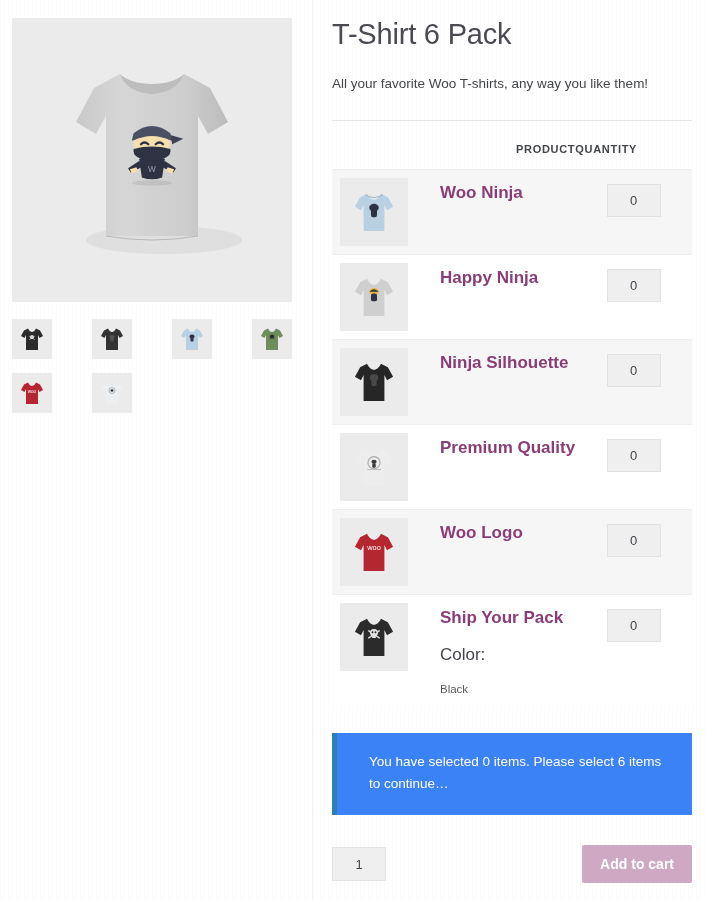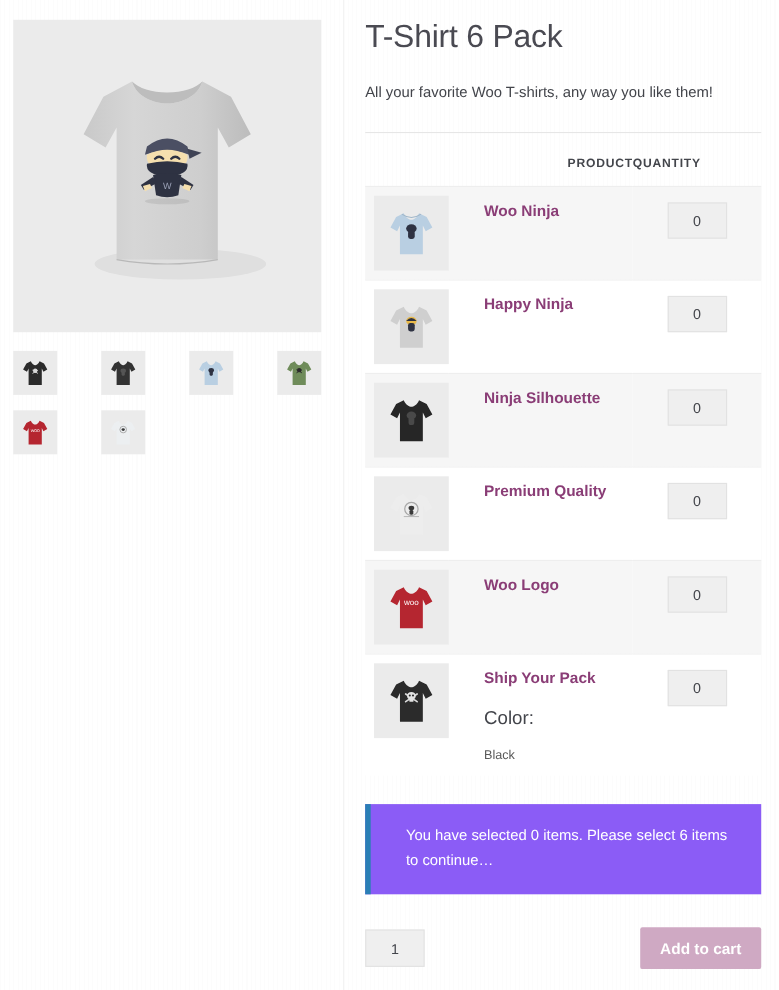--- a/index.html
+++ b/index.html
@@ -74,40 +74,40 @@
   .bundle-table tbody tr:nth-child(even){ background:#ffffff; }
   .bundle-table td{ padding:8px 0; vertical-align:top; }
 
   td.cell-thumb{ width:76px; padding-left:8px; }
   .row-thumb{
     width:68px; height:68px; background:#ebebeb;
     display:flex; align-items:center; justify-content:center; overflow:hidden;
   }
   td.cell-product{ padding-top:13px; padding-left:32px; }
   .product-link{
-    font-size:14px; font-weight:bold; color:#8a3d76;
+    font-size:17px; font-weight:bold; color:#8a3d76;
     text-decoration:none; display:inline-block; cursor:pointer;
   }
   .variation{ margin-top:14px; }
   .variation .vlabel{ font-size:17px; font-weight:normal; color:#43454b; line-height:1.5; }
   .variation .vvalue{ font-size:11.5px; color:#5a5a5a; line-height:1.5;margin-top:14px; }
 
   td.cell-qty{ text-align:center; padding-top:14px; }
   .qty-input{
     width:54px; height:33px;
     background:#efefef; border:1px solid #e2e2e2;
     font-family:"Liberation Sans", sans-serif;
     font-size:13px; color:#43454b; text-align:center;
     padding:0; margin:0; outline:none;
   }
 
   
   .notice{
     width:360px; margin-top:26px;
-    background:#8b5cf6; border-left:5px solid #2a7fb5;
+    background:#3b82f6; border-left:5px solid #2a7fb5;
     color:#ffffff; font-size:13.5px; line-height:1.65;
     padding:18px 20px 20px 32px;
   }
 
   
   .cart-row{ width:360px; margin-top:30px; display:flex; align-items:center; }
   .cart-qty{
     width:54px; height:34px;
     background:#efefef; border:1px solid #e2e2e2;
     font-family:"Liberation Sans", sans-serif;

